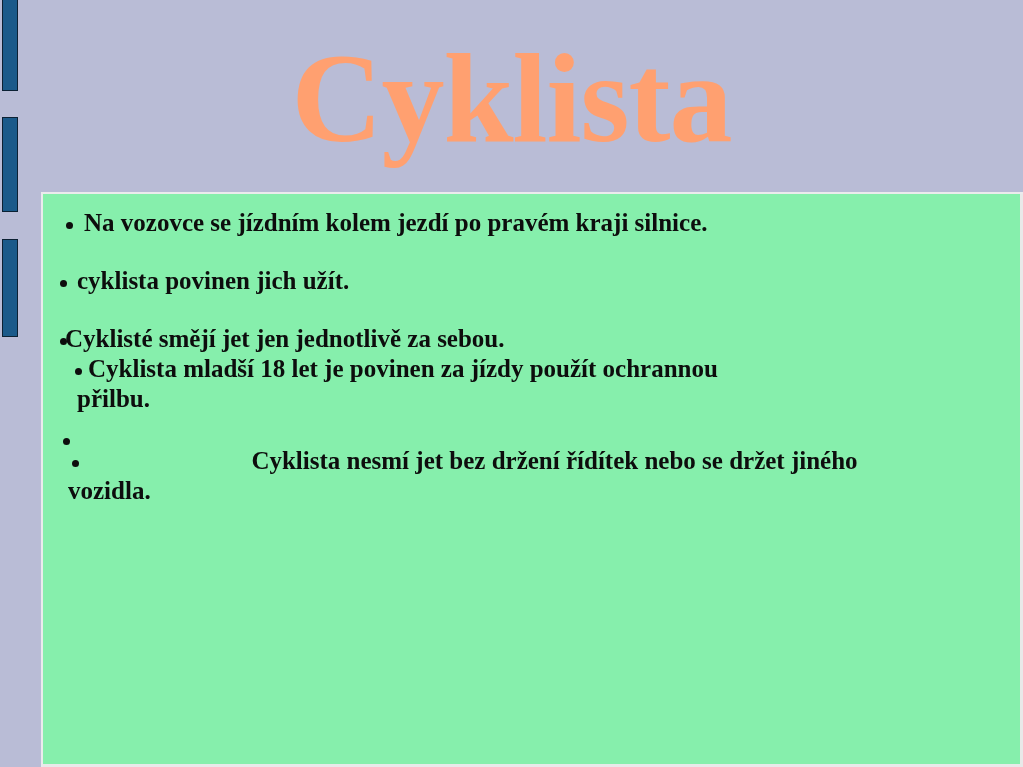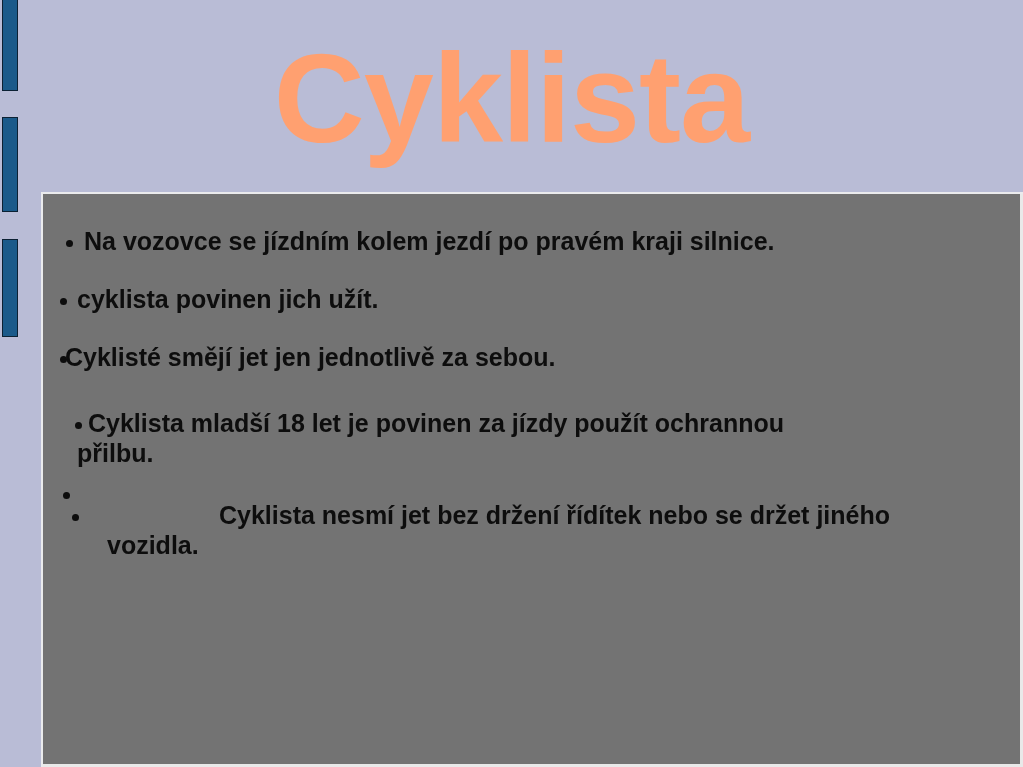--- a/index.html
+++ b/index.html
@@ -1,21 +1,21 @@
 <!DOCTYPE html>
 <html><head>
 <meta charset="utf-8">
 <style>
   html,body{margin:0;padding:0;background:#888;}
   .slide{
     position:relative;
     width:1023px;height:767px;
     background:#b9bcd6;
     overflow:hidden;
-    font-family:Liberation Sans, sans-serif;
+    font-family:Liberation Serif, serif;
   }
   
   .decor-bar{
     position:absolute;
     left:2px;width:16px;
     background:#1a5a8a;
     border:1px solid #0c2133;
     box-sizing:border-box;
   }
   .bar-1{top:-6px;height:97px;}
@@ -30,24 +30,24 @@
     margin:0;
     text-align:center;
     font-size:126px;line-height:126px;font-weight:bold;
     color:#ffa070;
     letter-spacing:-1px;
   }
   
   .content-panel{
     position:absolute;
     left:41px;top:192px;right:0;bottom:0;
-    background:#737373;
+    background:#86efac;
     box-shadow: inset 2px 2px 0 #ebebed, inset -3px -3px 0 #e9e9e9;
     box-sizing:border-box;
-    padding-top:34px;
+    padding-top:16px;
   }
   .bullet-item{
     position:relative;
     color:#0d0d0d;
     font-size:25px;line-height:30px;font-weight:bold;
   }
   .bullet-item .dot{
     position:absolute;
     width:7px;height:7px;border-radius:50%;
     background:#0d0d0d;
@@ -55,35 +55,35 @@
   }
   .bullet-item .line{white-space:nowrap;}
   
   .item-0{margin-bottom:28px;}
   .item-0 .dot{left:25px;}
   .item-0 .l0{padding-left:43px;}
   .item-1{margin-bottom:28px;}
   .item-1 .dot{left:19px;}
   .item-1 .l0{padding-left:34px;}
   .item-1 .l1{padding-left:28px;margin-left:8px;}
-  .item-2{margin-bottom:36px;}
+  .item-2{}
   .item-2 .dot{left:19px;}
   .item-2 .l0{padding-left:24px;}
   .item-3{margin-bottom:10px;}
   .item-3 .dot{left:34px;}
   .item-3 .l0{padding-left:47px;}
   .item-3 .l1{padding-left:36px;}
   .item-4{margin-bottom:32px;}
   .item-4 .dot{left:22px;}
   .item-4 .l0{padding-left:28px;}
   .item-4 .l1{padding-left:24px;}
   .item-5{margin-bottom:0;}
   .item-5 .dot{left:31px;}
   .item-5 .l0{padding-left:45px;text-align:center;}
-  .item-5 .l1{padding-left:27px;margin-left:39px;}
+  .item-5 .l1{padding-left:27px;}
 </style>
 </head>
 <body>
 
 <div class="slide">
 
   <div class="title-band">
     <h1 class="page-title">Cyklista</h1>
   </div>
 

